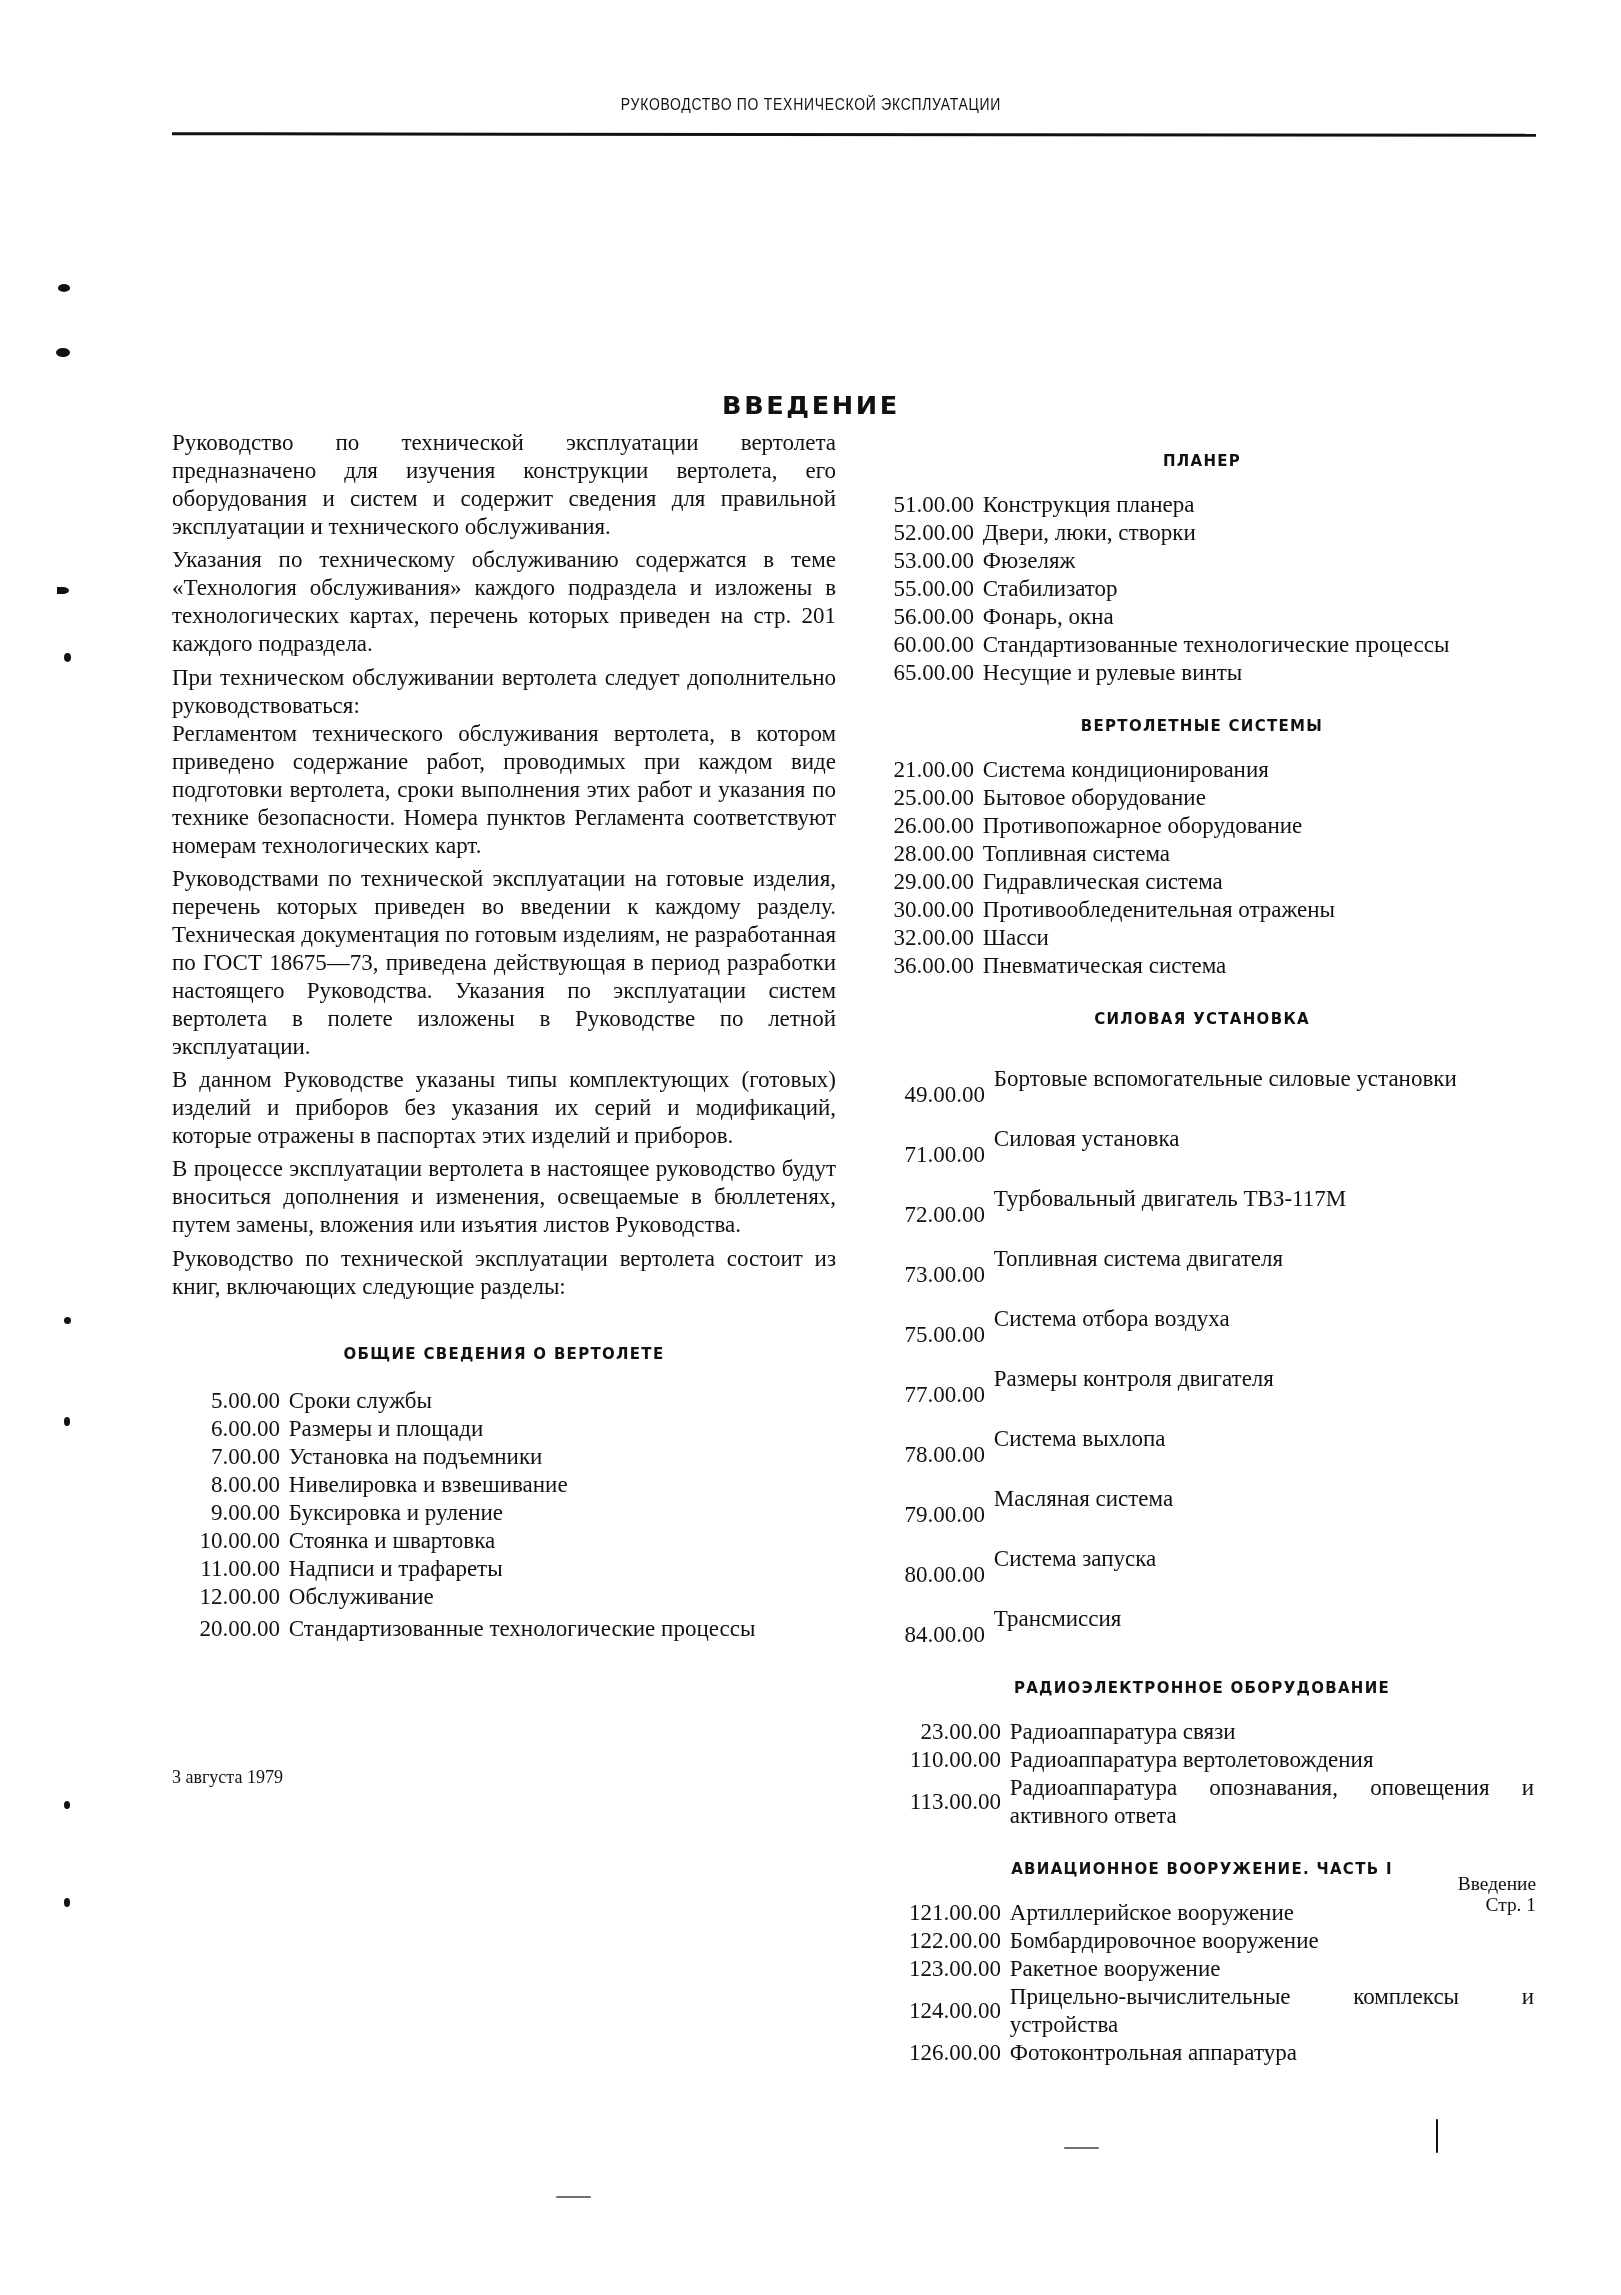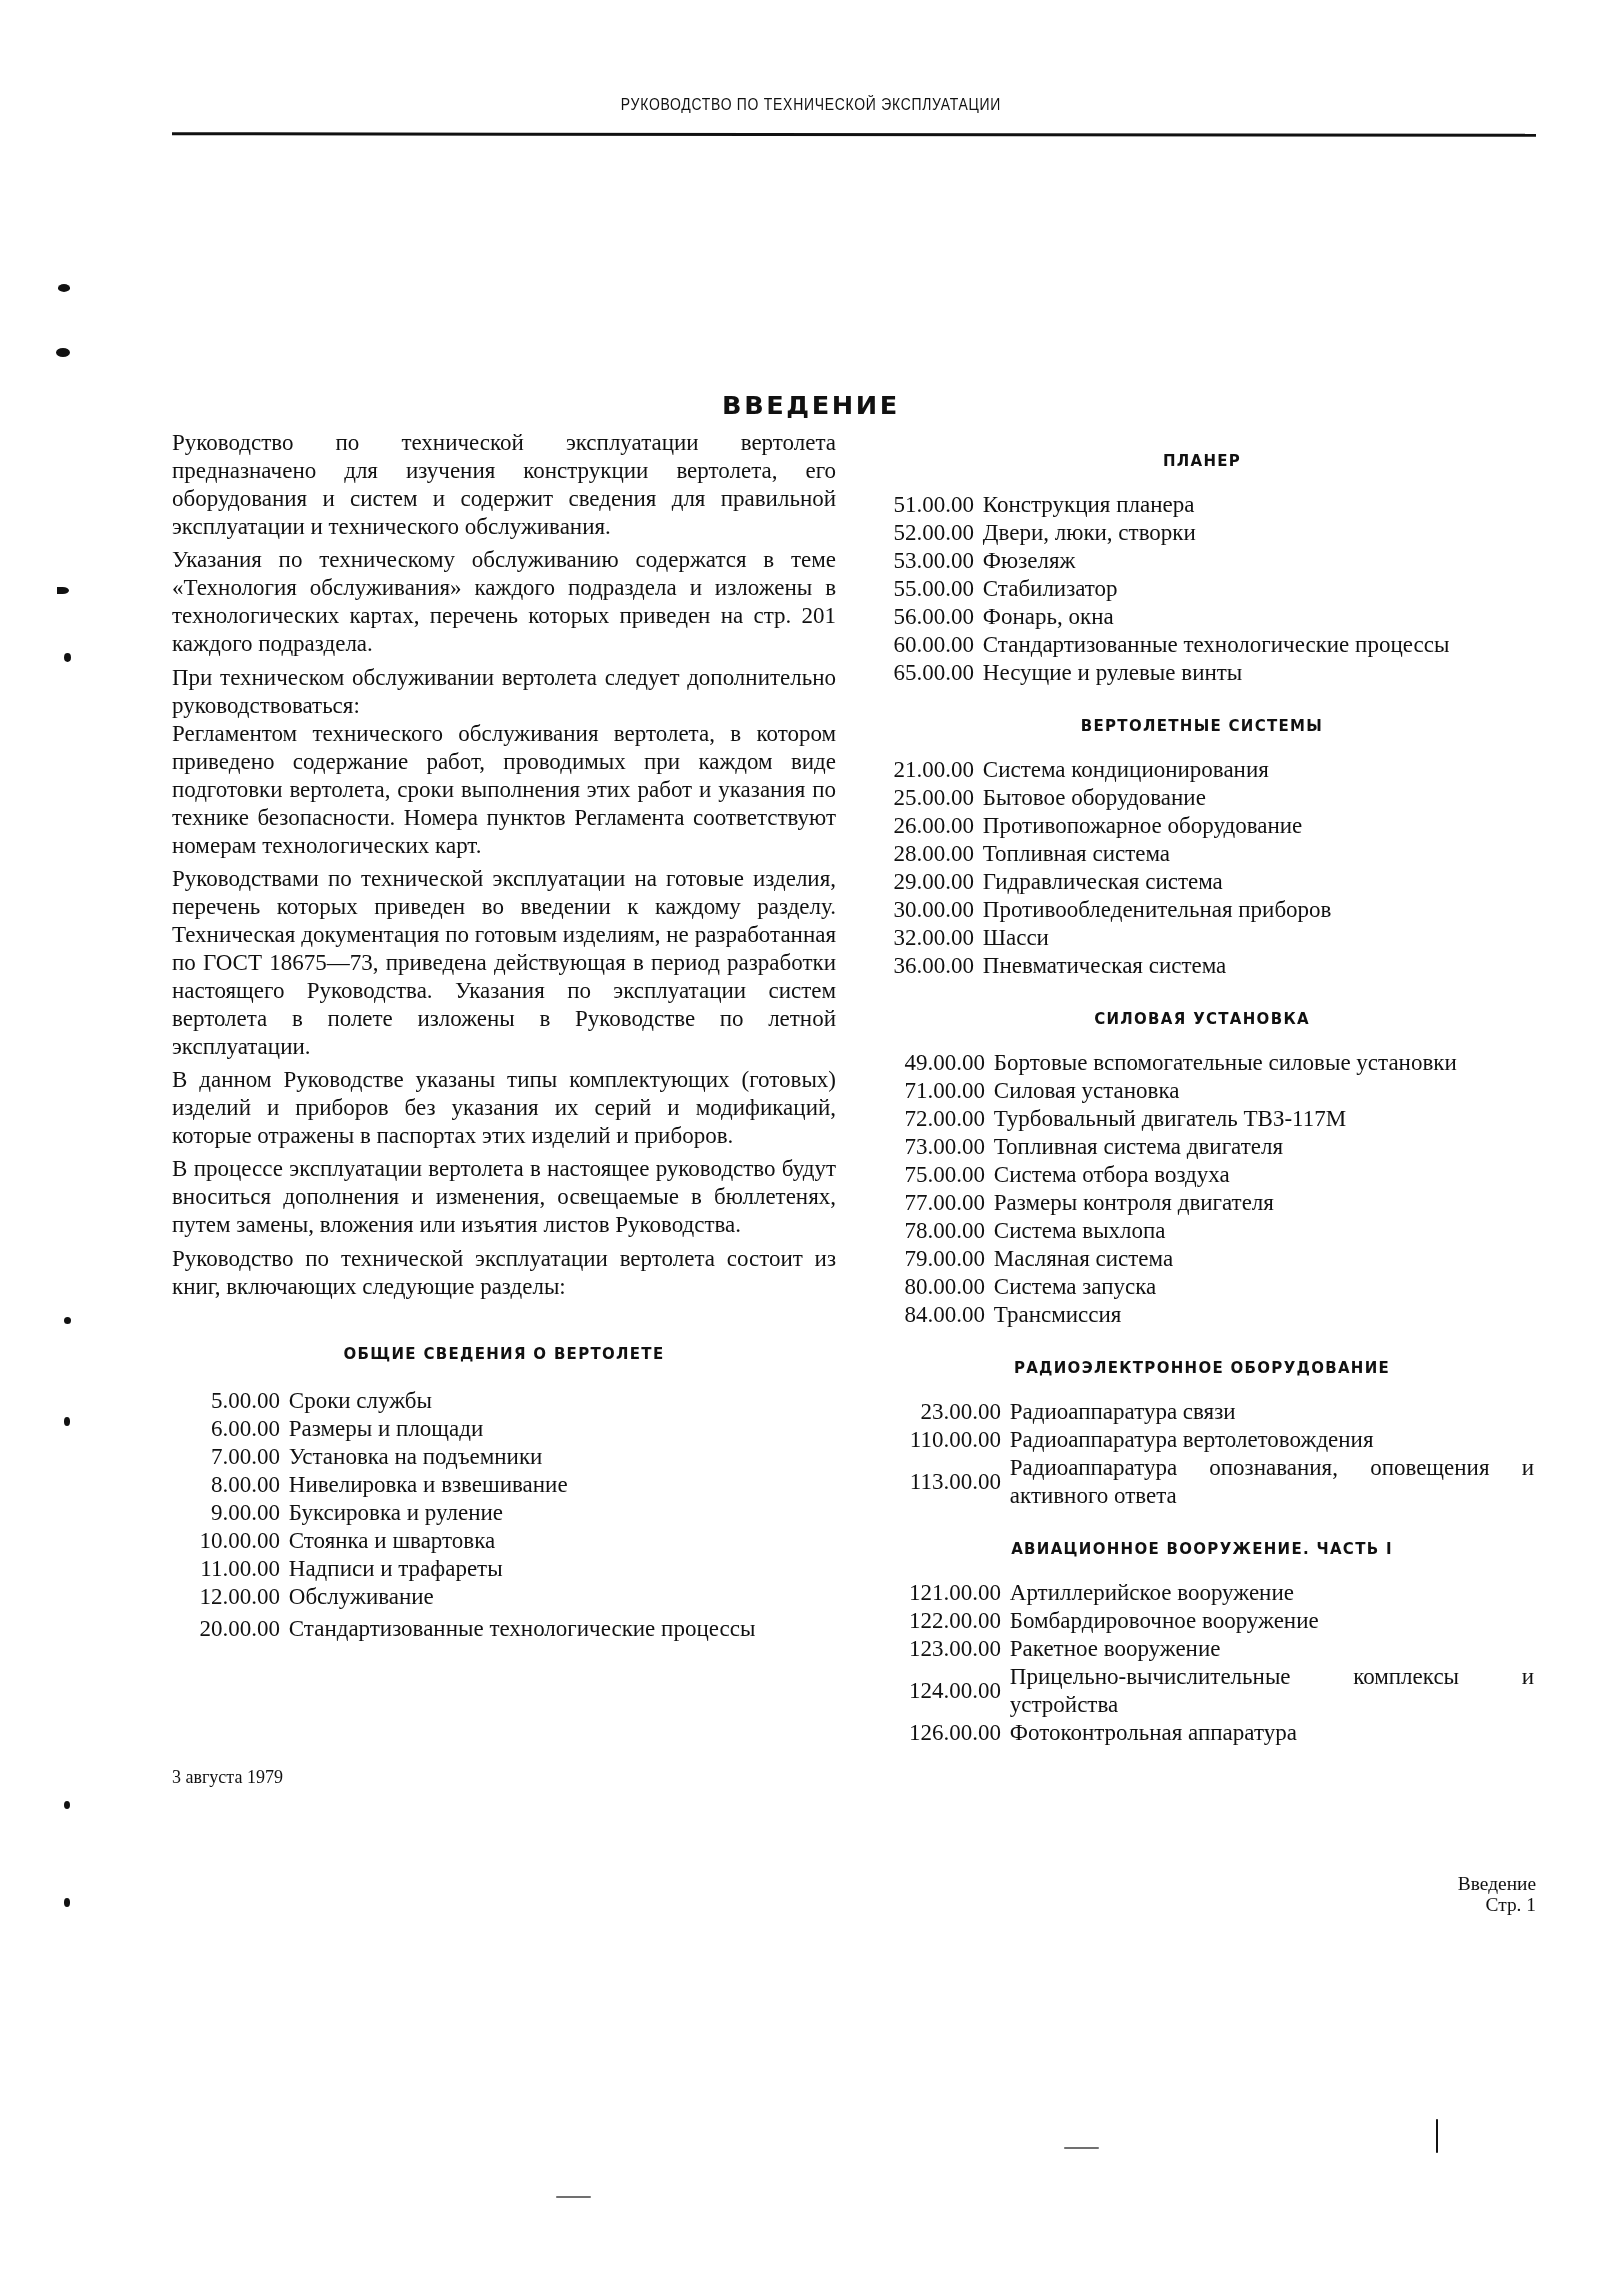--- a/index.html
+++ b/index.html
@@ -36,21 +36,21 @@
     }
     .col-left .section-heading { margin: 39px 0 19.4px 0; }
     .col-right .section-heading { margin: 25px 0 16px 0; }
     .col-right .section-heading.first { margin-top: 0; }
     .toc-list { margin: 0; padding: 0; }
     .toc-row { display: flex; align-items: center; }
     .toc-code { flex: 0 0 auto; text-align: right; padding-right: 8.8px; white-space: nowrap; }
     .toc-title { flex: 1 1 auto; text-align: justify; }
     .col-left .toc-code { width: 108px; }
     .col-right .sec-a .toc-code, .col-right .sec-b .toc-code { width: 104px; }
-    .col-right .sec-c .toc-code { width: 115px; }
+    .col-right .sec-c .toc-code { width: 115px; margin-top: 32px; }
     .col-right .sec-d .toc-code, .col-right .sec-e .toc-code { width: 131px; }
     .footer-date {
       position: absolute; top: 1767px; left: 172px; font-size: 18px;
     }
     .footer-page {
       position: absolute; top: 1873px; right: 86px; text-align: right;
       font-size: 19.4px; line-height: 21px;
     }
     .speck { position: absolute; background: #111; border-radius: 50%; }
   </style>
@@ -164,21 +164,21 @@
     <div class="toc-row">
         <span class="toc-code">28.00.00</span>
         <span class="toc-title">Топливная система</span>
       </div>
     <div class="toc-row">
         <span class="toc-code">29.00.00</span>
         <span class="toc-title">Гидравлическая система</span>
       </div>
     <div class="toc-row">
         <span class="toc-code">30.00.00</span>
-        <span class="toc-title">Противообледенительная приборов</span>
+        <span class="toc-title">Противообледенительная отражены</span>
       </div>
     <div class="toc-row">
         <span class="toc-code">32.00.00</span>
         <span class="toc-title">Шасси</span>
       </div>
     <div class="toc-row">
         <span class="toc-code">36.00.00</span>
         <span class="toc-title">Пневматическая система</span>
       </div>
   </div>

